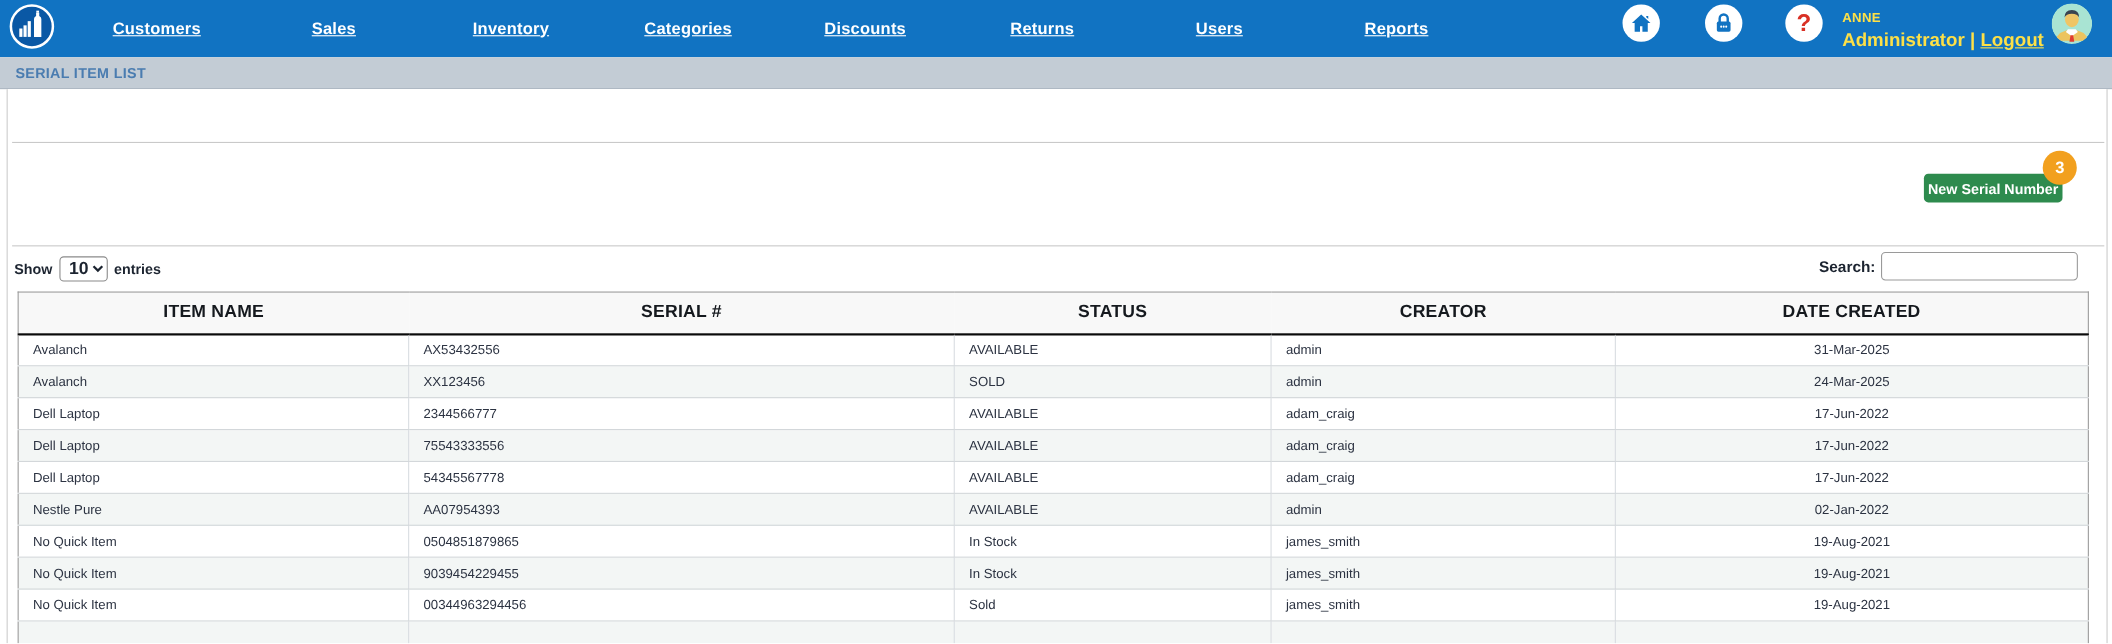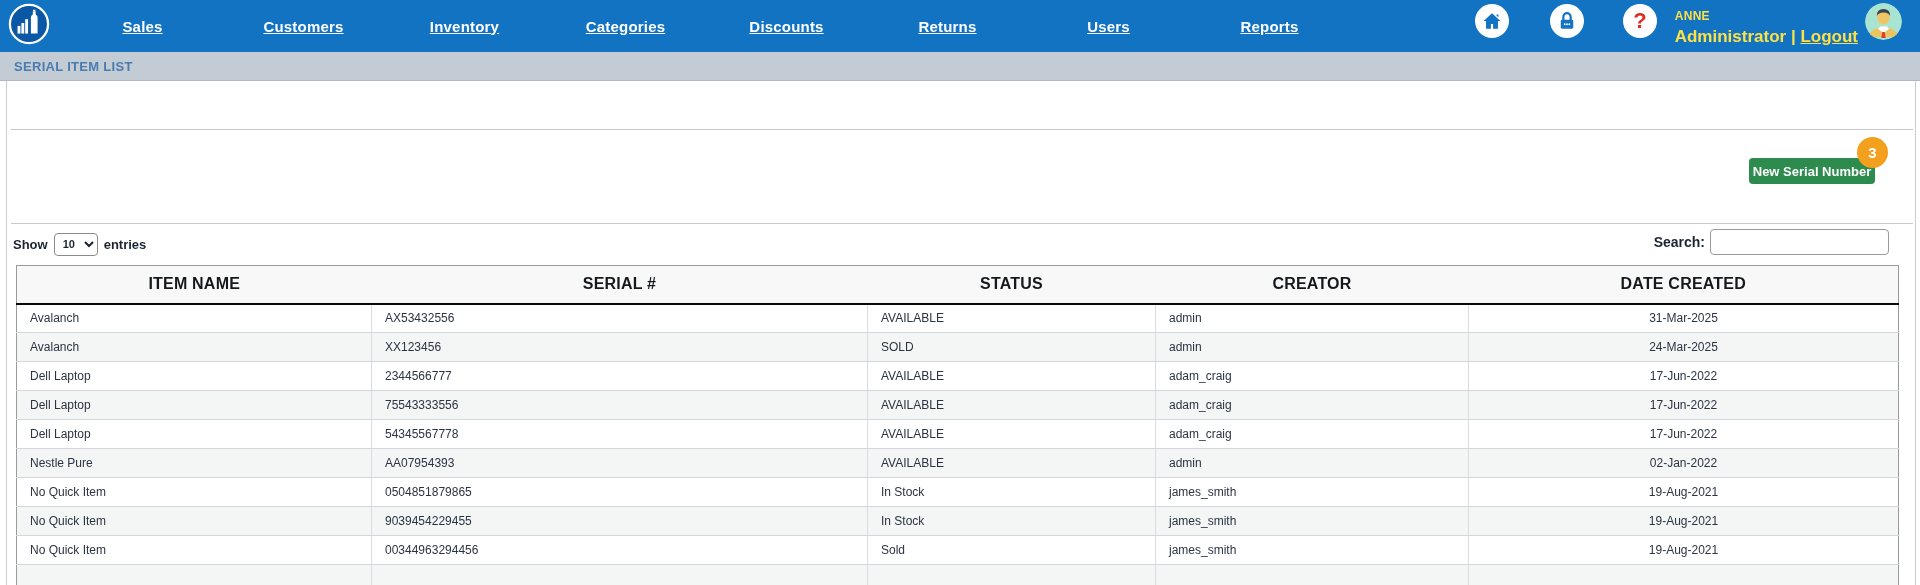--- a/index.html
+++ b/index.html
@@ -43,21 +43,21 @@
                     font-family:"Liberation Sans",sans-serif; font-size:13px; font-weight:bold;
                     cursor:pointer; }
   .badge { position:absolute; left:1850px; top:56px; width:31px; height:31px; border-radius:50%;
            background:#f2a01e; color:#fff; font-size:15px; font-weight:bold;
            display:flex; align-items:center; justify-content:center; cursor:pointer; }
 
   
   .controls-left { position:absolute; left:6px; top:150px; height:26px; display:flex;
                    align-items:center; gap:6px; color:#1c2430; font-size:13px; font-weight:bold; }
   .page-size { width:44px; height:23px; border:1px solid #8a8a8a; border-radius:4px;
-               font-family:"Liberation Sans",sans-serif; font-size:11px; font-weight:bold;
+               font-family:"Liberation Sans",sans-serif; font-size:16px; font-weight:bold;
                color:#1c2430; padding-left:4px; background:#fff; }
   .controls-right { position:absolute; right:26px; top:148px; display:flex; align-items:center; gap:5px; }
   .search-label { color:#1c2430; font-size:14px; font-weight:bold; }
   .search-input { width:179px; height:26px; border:1px solid #9a9a9a; border-radius:4px;
                   font-family:"Liberation Sans",sans-serif; font-size:13px; padding:0 6px; }
 
   
   .table-wrap { position:absolute; left:9px; top:184px; width:1882px; }
   table { width:1882px; border-collapse:collapse; table-layout:fixed; background:#fff;
           border:1px solid #9b9b9b; }
@@ -82,22 +82,22 @@
         <circle cx="22" cy="22" r="20" fill="#0a58a5" stroke="#ffffff" stroke-width="2.4"></circle>
         <rect x="10" y="24" width="3" height="8" fill="#fff"></rect>
         <rect x="14" y="21" width="3" height="11" fill="#fff"></rect>
         <rect x="18" y="17" width="3" height="15" fill="#fff"></rect>
         <path d="M24 32 V15 q0-2 2-3 v-3 h3 v3 q2 1 2 3 v17 z" fill="#fff"></path>
         <rect x="26.2" y="7" width="2.6" height="2" fill="#fff"></rect>
       </svg>
     </div>
 
     <div class="nav-menu">
+      <div class="nav-item">Customers</div>
       <div class="nav-item">Sales</div>
-      <div class="nav-item">Customers</div>
       <div class="nav-item">Inventory</div>
       <div class="nav-item">Categories</div>
       <div class="nav-item">Discounts</div>
       <div class="nav-item">Returns</div>
       <div class="nav-item">Users</div>
       <div class="nav-item">Reports</div>
     </div>
 
     <div class="nav-circle" style="left:1475px;">
       <svg viewBox="0 0 24 24">

